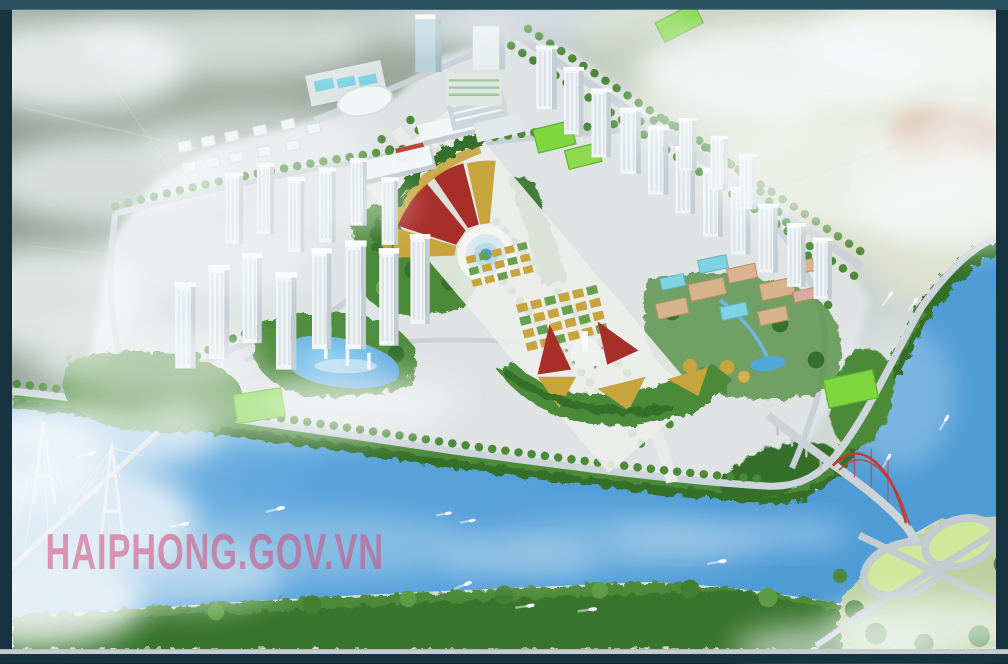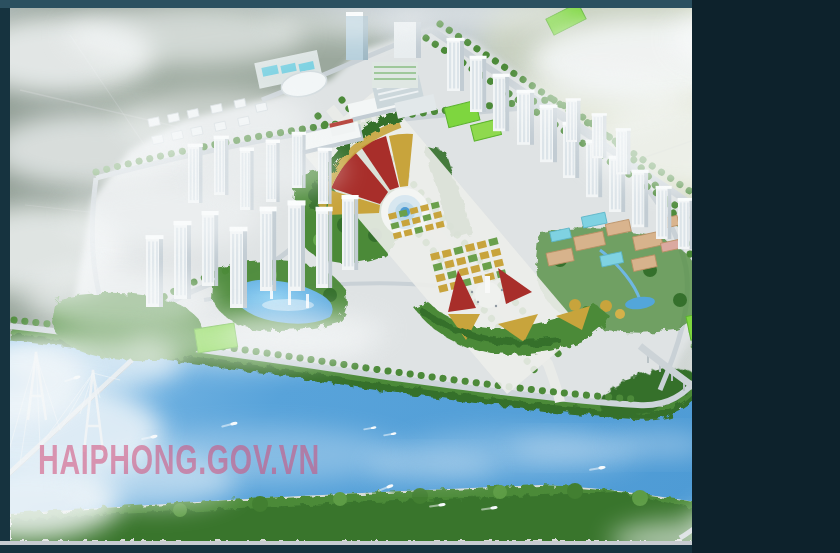--- a/index.html
+++ b/index.html
@@ -1,16 +1,16 @@
 <!DOCTYPE html>
 <html><head>
 <meta charset="utf-8">
 <style>
   html,body{margin:0;padding:0;background:#0d222c;}
-  .stage{width:692px;height:553px;position:relative;overflow:hidden;font-family:"Liberation Sans",sans-serif;}
+  .stage{width:840px;height:553px;position:relative;overflow:hidden;font-family:"Liberation Sans",sans-serif;}
   svg{display:block;}
   text{font-family:"Liberation Sans","DejaVu Sans",sans-serif;}
 </style>
 </head>
 <body>
 
 <div class="stage">
 <svg width="840" height="553" viewBox="0 0 840 553">
 <defs>
   <linearGradient id="skyG" x1="0" y1="0" x2="0" y2="1">

